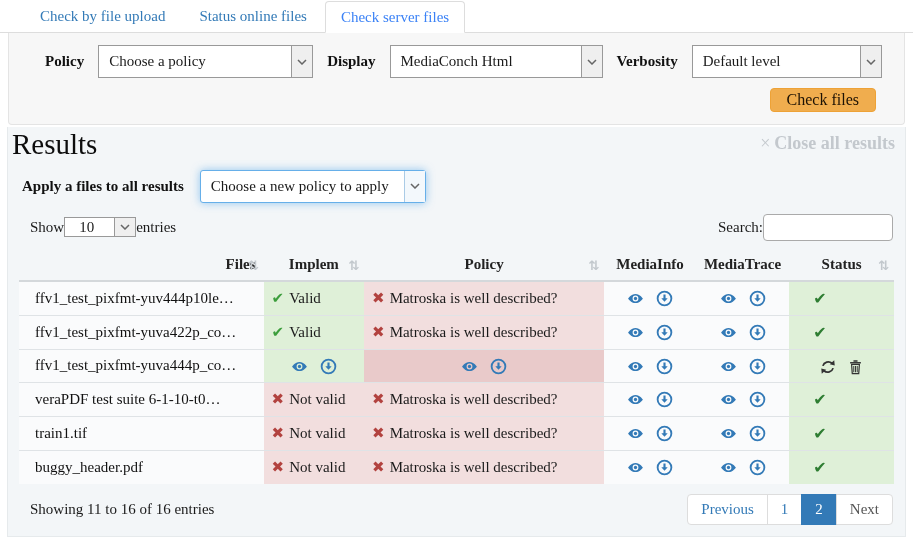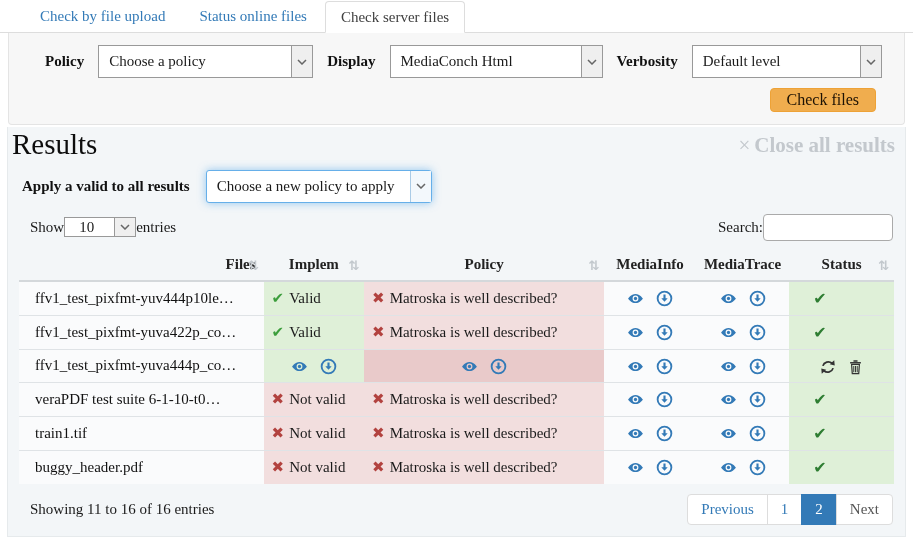--- a/index.html
+++ b/index.html
@@ -8,21 +8,21 @@
     width:913px; height:547px; overflow:hidden; position:relative;
     background:#fff; color:#1a1a1a;
     font-family:"Liberation Serif","DejaVu Serif",serif; font-size:15px;
   }
 
   
   .nav-tabs { display:flex; align-items:flex-end; height:33px; padding-left:24px;
               border-bottom:1px solid #ddd; }
   .tab { padding:7px 15px 6px; color:#337ab7; cursor:pointer; margin-right:2px;
          border:1px solid transparent; border-radius:4px 4px 0 0; }
-  .tab.active { background:#fff; color:#404040; border-color:#ddd; border-bottom-color:#fff;
+  .tab.active { background:#fff; color:#3b82f6; border-color:#ddd; border-bottom-color:#fff;
                 margin-bottom:-1px; cursor:default; }
 
   
   .form-panel { margin:0 8px; background:#f7f7f7; border:1px solid #e4e4e4; border-top:none;
                 border-radius:0 0 4px 4px; padding:12px 8px 9px 36px; height:92px; }
   .form-row { display:flex; align-items:center; }
   .form-label { font-weight:bold; color:#111; margin-right:14px; }
   .fselect { display:inline-flex; align-items:center; justify-content:space-between;
              background:#fff; border:1px solid #999; height:33px; cursor:pointer; }
   .fselect .val { padding:0 10px; white-space:nowrap; overflow:hidden; }
@@ -36,21 +36,21 @@
   .btn-warning { background:#f0ad4e; border:1px solid #eea236; border-radius:4px;
                  color:#1d1204; padding:2px 16px; font-size:16px; cursor:pointer;
                  font-family:inherit; }
 
   
   .results-panel { margin:2px 7px 0; background:#f3f6f8; border:1px solid #e6eaec;
                    border-top:none; height:410px; overflow:hidden; }
   .results-head { display:flex; justify-content:space-between; align-items:flex-start;
                   padding:2px 10px 0 4px; }
   .results-title { font-size:29px; font-weight:400; margin:0; color:#0d0d0d; line-height:1.1; }
-  .close-all { color:#c3c8cd; font-weight:bold; font-size:21px; cursor:pointer;
+  .close-all { color:#c3c8cd; font-weight:bold; font-size:18px; cursor:pointer;
                margin-top:4px; white-space:nowrap; }
   .close-all .x { font-weight:400; margin-right:4px; }
 
   .apply-row { display:flex; align-items:center; margin:9px 0 0 14px; }
   .apply-row .form-label { margin-right:16px; }
 
   .controls-row { display:flex; justify-content:space-between; align-items:center;
                   margin:11px 12px 0 22px; }
   .show-group, .search-group { display:flex; align-items:center; gap:0; }
   .search-input { width:130px; height:27px; border:1px solid #aaa; border-radius:4px;
@@ -133,21 +133,21 @@
   </div>
 </div>
 
 <div class="results-panel">
   <div class="results-head">
     <h2 class="results-title">Results</h2>
     <span class="close-all"><span class="x">×</span><span>Close all results</span></span>
   </div>
 
   <div class="apply-row">
-    <span class="form-label">Apply a valid to all results</span>
+    <span class="form-label">Apply a files to all results</span>
     <span class="fselect focused" style="width:226px">
       <span class="val">Choose a new policy to apply</span>
       <span class="arrow">
         <svg width="10" height="6" viewBox="0 0 10 6">
             <path d="M1 1l4 4 4-4" stroke="#666" fill="none" stroke-width="1.5"></path>
           </svg>
       </span>
     </span>
   </div>
 

